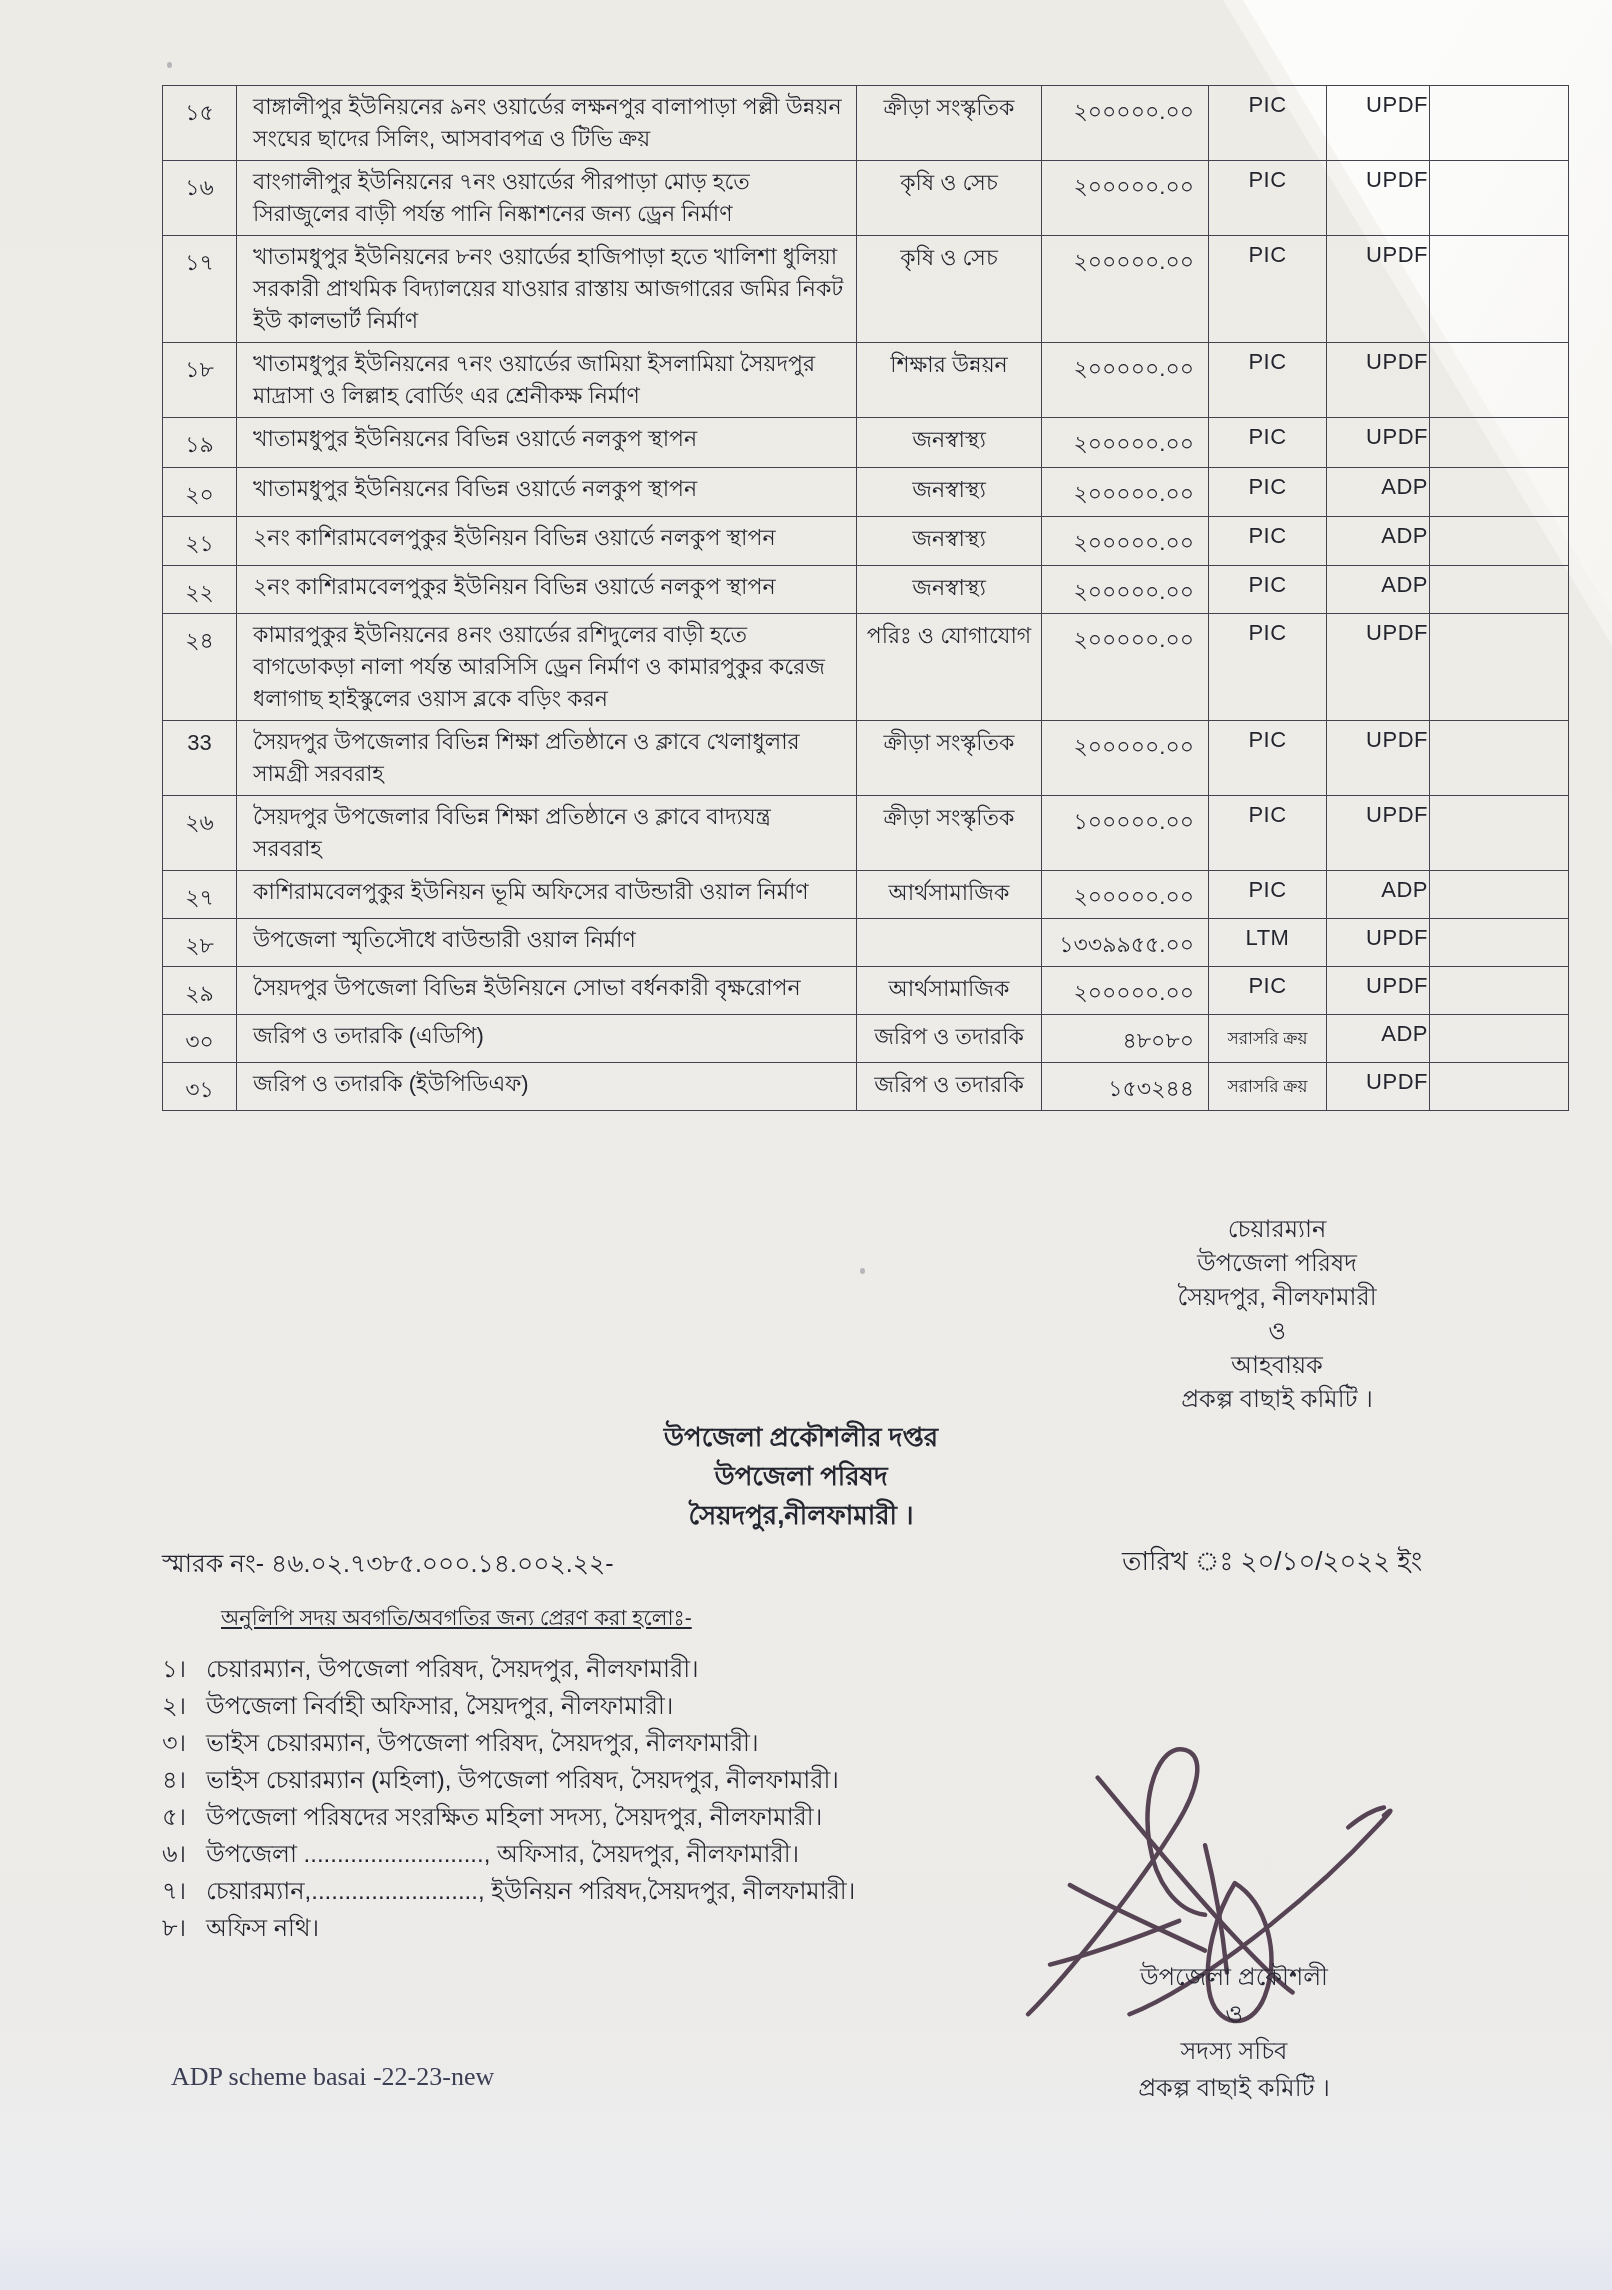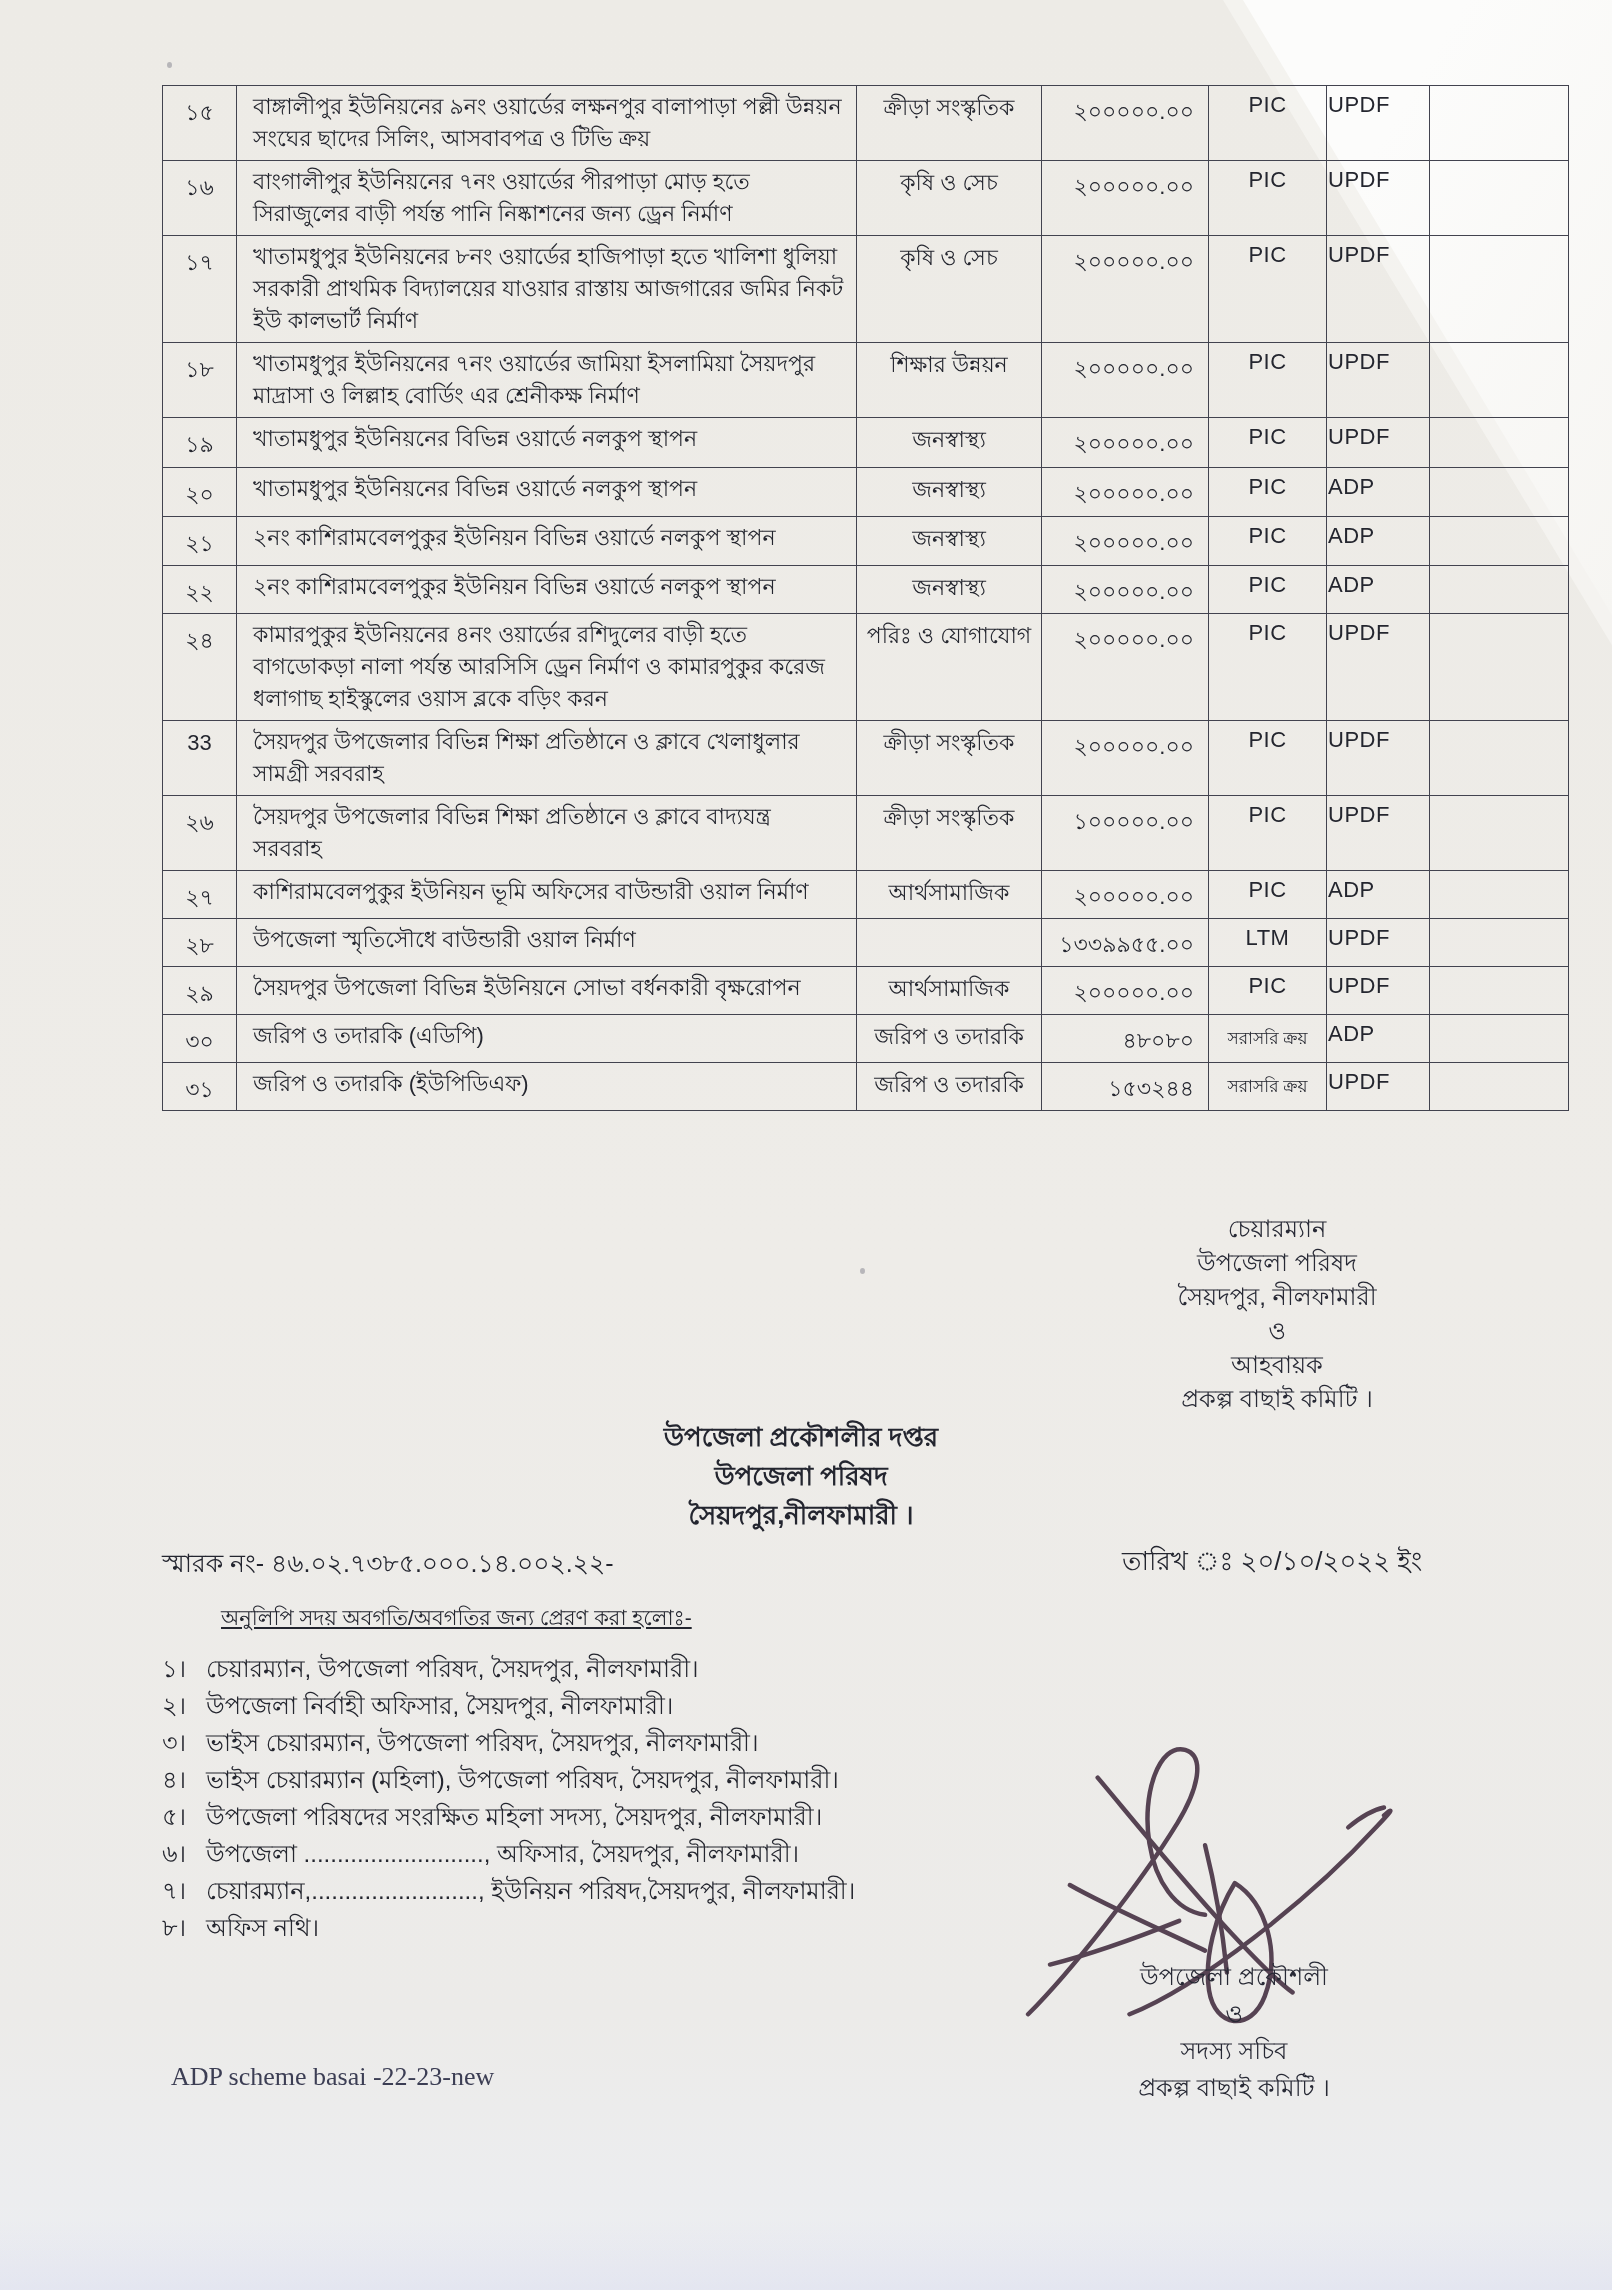--- a/index.html
+++ b/index.html
@@ -43,21 +43,21 @@
     font-size:22px;
     color:#24262f;
     overflow:hidden;
   }
   td.c-no{text-align:center;padding-top:9px;font-size:23px;}
   td.c-desc{padding:5px 12px 5px 16px;line-height:32px;}
   td.c-cat{text-align:center;padding-top:8px;line-height:28px;}
   td.c-amt{text-align:right;padding:8px 14px 0 4px;}
   td.c-proc{text-align:center;padding-top:6px;font-size:26px;letter-spacing:0.5px;color:#2e3039;}
   td.c-proc.bn-small{font-size:17px;padding-top:10px;letter-spacing:0;}
-  td.c-fund{text-align:left;padding-top:6px;font-size:26px;letter-spacing:0.5px;color:#2e3039;}
+  td.c-fund{text-align:right;padding-top:6px;font-size:26px;letter-spacing:0.5px;color:#2e3039;}
   td.c-extra{background:transparent;}
 
   
   .abs{position:absolute;}
   .block-right{left:1078px;top:1212px;width:398px;text-align:center;font-size:24px;line-height:34px;color:#272935;}
   .block-office{left:602px;top:1418px;width:398px;text-align:center;font-size:26px;line-height:39px;font-weight:600;color:#23252f;}
   .memo-line{left:162px;top:1544px;font-size:25px;color:#23252f;}
   .date-line{left:1122px;top:1541px;font-size:26px;color:#23252f;}
   .dist-heading{left:221px;top:1602px;font-size:21px;color:#23252f;text-decoration:underline;}
   .dist-list{left:162px;top:1650px;width:896px;font-size:24px;color:#24262f;}

